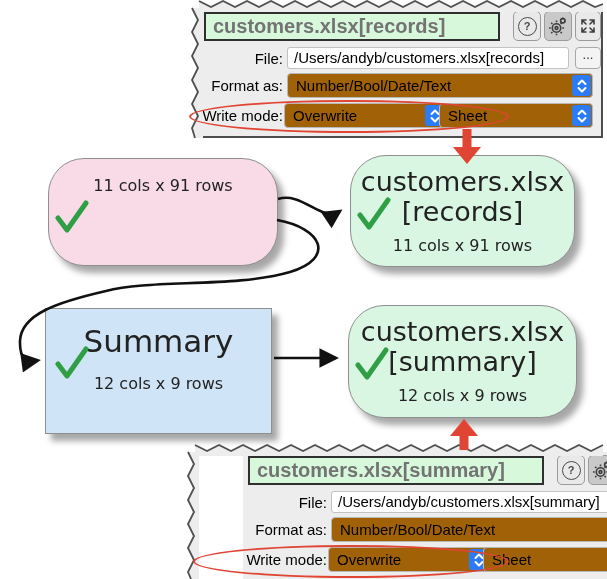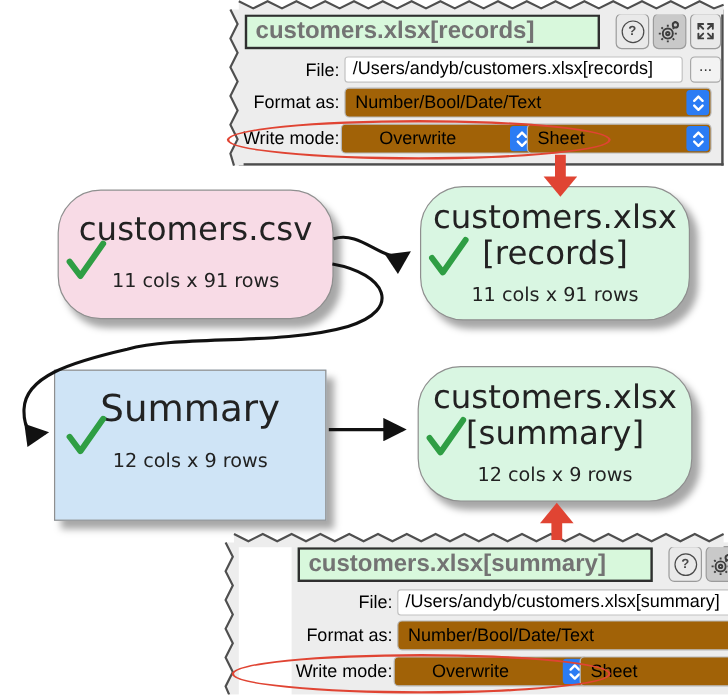--- a/index.html
+++ b/index.html
@@ -35,21 +35,21 @@
   .lbl-file{top:42px;} .lbl-format{top:69px;} .lbl-write{top:99px;left:0px;width:84px;}
   .text-field{position:absolute;left:88px;top:39px;width:282px;height:22px;background:#ffffff;
          border:1px solid #c2c2c2;border-radius:3px;box-sizing:border-box;font-size:15px;
          line-height:19px;padding:0 6px;white-space:nowrap;overflow:hidden;color:#000;}
   .browse-btn{position:absolute;left:376px;top:39px;width:26px;height:22px;background:#f3f3f3;
          border:1px solid #a8a8a8;border-radius:4px;box-sizing:border-box;font-size:13px;
          line-height:14px;text-align:center;color:#333;}
   .dropdown{position:absolute;background:#a16207;border:1px solid #b8b8b8;border-radius:4px;
          height:25px;box-sizing:border-box;font-size:15px;display:flex;align-items:center;color:#000;}
   .dd-format{left:88px;top:65px;width:306px;}
-  .dd-write1{left:85px;top:95px;width:162px;padding-left:23px;}
+  .dd-write1{left:85px;top:95px;width:162px;}
   .dd-write2{left:240px;top:95px;width:154px;}
   .dd-value{flex:1;padding-left:8px;white-space:nowrap;overflow:hidden;}
   .stepper{width:19px;height:21px;margin-right:1px;background:var(--stepper-blue);
          border-radius:3px;display:flex;align-items:center;justify-content:center;flex:none;}
 
   
   svg.torn{position:absolute;z-index:6;overflow:visible;}
 
   
   .node{position:absolute;box-sizing:border-box;border:1.5px solid #8f8f8f;
@@ -89,21 +89,20 @@
     </defs>
     <path d="M278,199 C302,191 322,223 340,211" stroke="#111" stroke-width="2.6" fill="none" marker-end="url(#arrow)"></path>
     <path d="M277,220 C322,228 336,258 290,272 C235,288 150,279 106,291 C58,302 21,314 20,341 C19.5,360 27,362 38,360.5" stroke="#111" stroke-width="2.6" fill="none" marker-end="url(#arrow)"></path>
     <path d="M274,358 L336,358" stroke="#111" stroke-width="2.6" fill="none" marker-end="url(#arrow)"></path>
   </svg>
 
   <div class="node" id="node-csv">
     <svg class="check" width="34" height="34">
       <polyline points="3,19 12,31 31,4" fill="none" stroke="#2f9e44" stroke-width="5" stroke-linecap="round" stroke-linejoin="round"></polyline>
     </svg>
-    <div class="node-title">customers.csv</div>
     <div class="node-sub">11 cols x 91 rows</div>
   </div>
 
   <div class="node" id="node-records">
     <svg class="check" width="34" height="34">
       <polyline points="3,19 12,31 31,4" fill="none" stroke="#2f9e44" stroke-width="5" stroke-linecap="round" stroke-linejoin="round"></polyline>
     </svg>
     <div class="node-title two-line"><span>customers.xlsx</span><br><span>[records]</span></div>
     <div class="node-sub">11 cols x 91 rows</div>
   </div>

